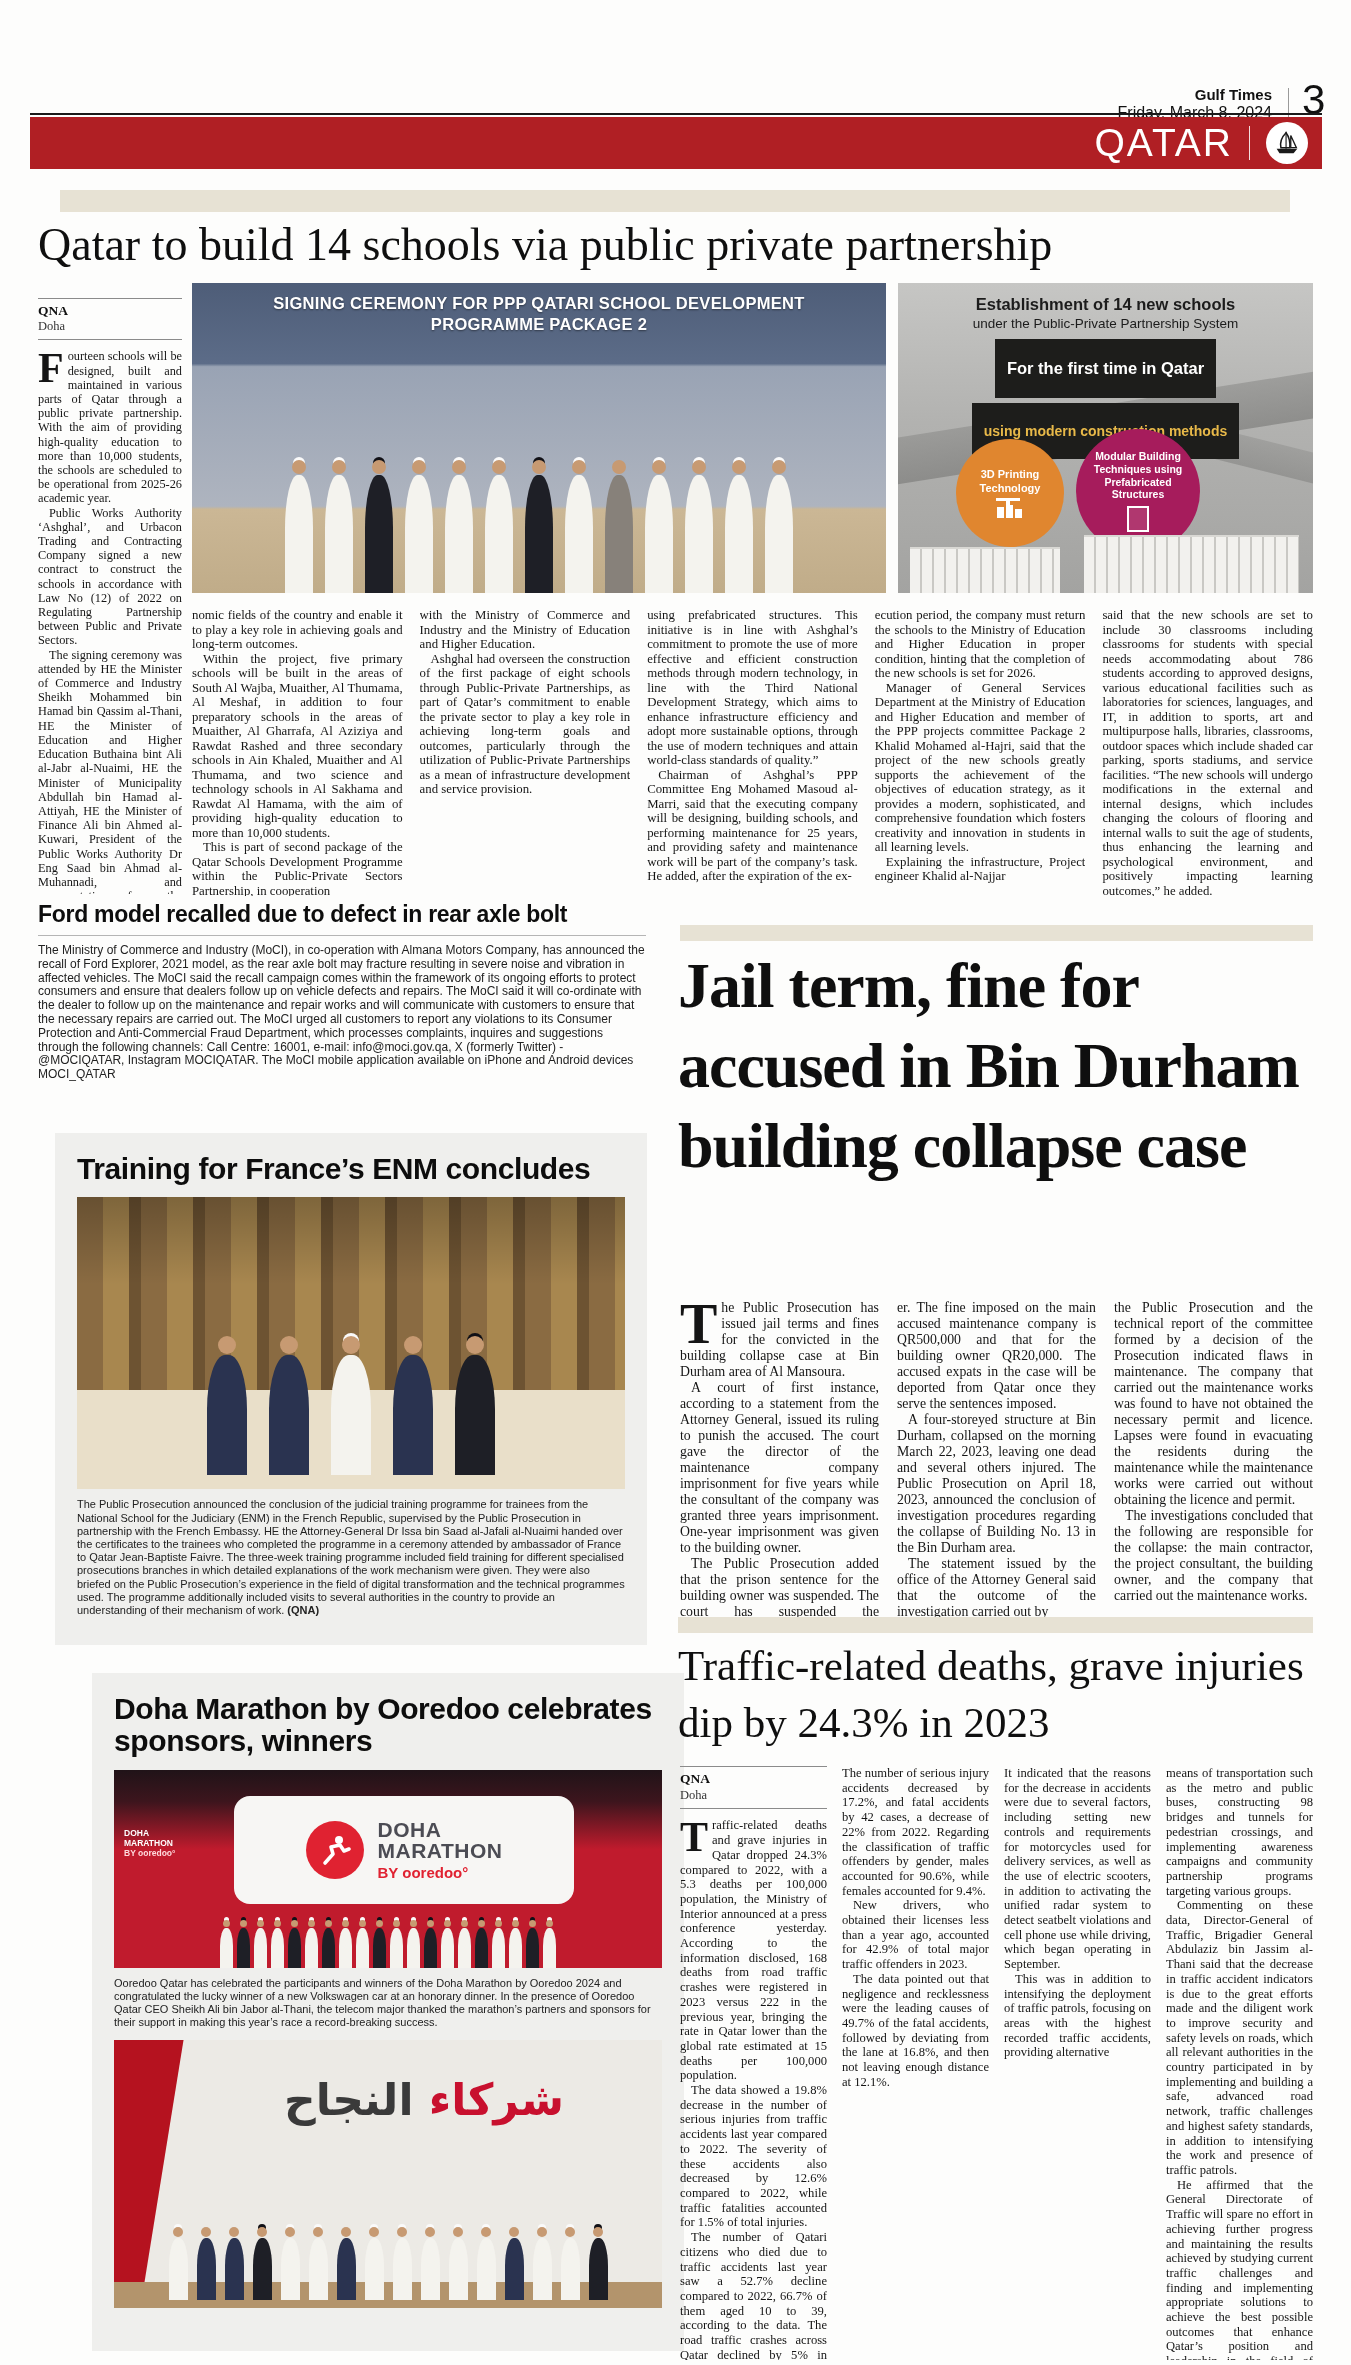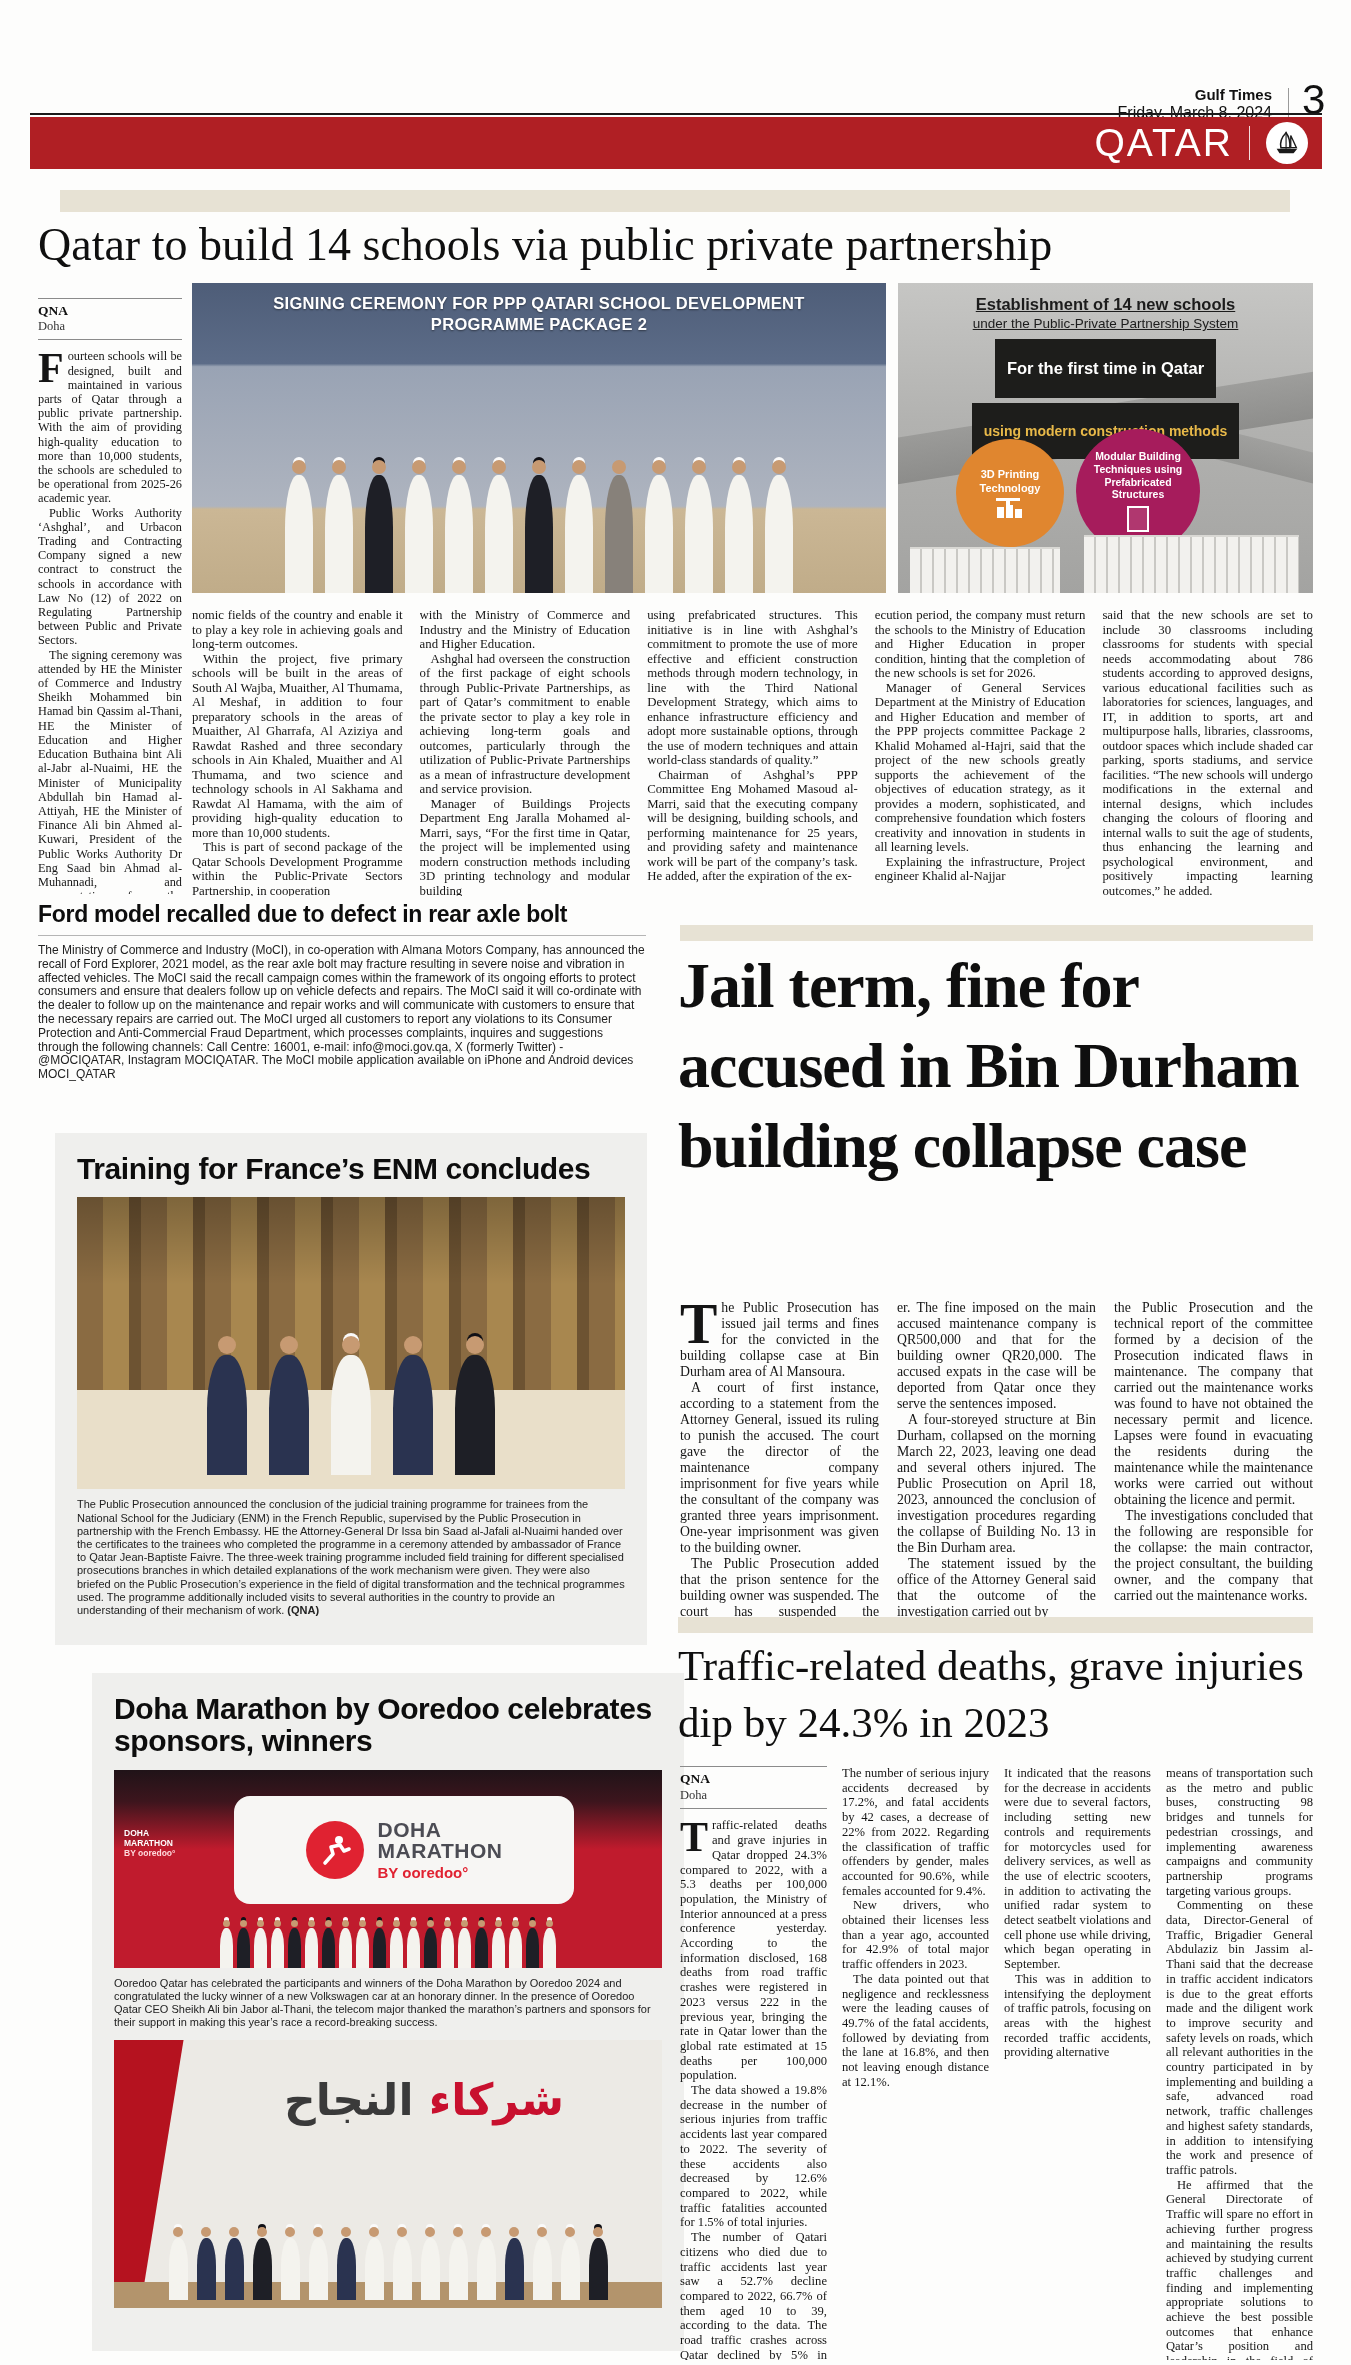--- a/index.html
+++ b/index.html
@@ -76,21 +76,21 @@
   .p-white .head { box-shadow:0 -4px 0 -1px #fafafa; }
   .p-dark  .head { box-shadow:0 -4px 0 -1px #101016; }
   .row-people { position:absolute; bottom:0; width:100%; display:flex; justify-content:center; align-items:flex-end; gap:12px; }
   .signing-photo .person .head { width:14px; height:14px; }
   .signing-photo .person .torso { width:28px; height:118px; }
 
   .infographic { position:absolute; top:283px; left:898px; width:415px; height:310px; background:linear-gradient(180deg,#c6c6c4 0%,#b2b2b0 45%,#a3a3a1 100%); overflow:hidden; }
   .beam { position:absolute; background:linear-gradient(180deg,#8f8f8d,#7b7b79); }
   .beam1 { width:520px; height:46px; left:-40px; top:120px; transform:rotate(-9deg); opacity:.65; }
   .beam2 { width:220px; height:30px; right:-30px; top:150px; transform:rotate(14deg); opacity:.5; }
-  .info-title { position:relative; text-align:center; margin-top:12px; color:#1c1c1c;text-decoration:underline; }
+  .info-title { position:relative; text-align:center; margin-top:12px; color:#1c1c1c; }
   .info-title .t1 { font-weight:800; font-size:16.5px; }
   .info-title .t2 { font-size:13.5px; margin-top:2px; }
   .info-banners { position:relative; text-align:center; margin-top:8px; }
   .banner { display:inline-block; background:#1d1d1b; padding:20px 12px; }
   .banner.b1 { color:#fff; font-weight:800; font-size:16.5px; }
   .banner.b2 { color:#e8b949; font-weight:800; font-size:14px; margin-top:5px; }
   .bubble { position:absolute; border-radius:50%; color:#fff; text-align:center; display:flex; flex-direction:column; align-items:center; justify-content:center; padding:10px; font-weight:bold; }
   .bubble.orange { width:108px; height:108px; left:58px; top:156px; background:#e0862f; font-size:11px; line-height:1.25; }
   .bubble.magenta { width:124px; height:124px; left:178px; top:146px; background:#a61c5c; font-size:10.5px; line-height:1.2; }
   .prefab-icon { width:22px; height:26px; border:2.5px solid #fff; margin-top:5px; background:rgba(255,255,255,.12); }
@@ -261,21 +261,20 @@
 
   <div class="schools-cols news">
     <div class="col">
       <p>nomic fields of the country and enable it to play a key role in achieving goals and long-term outcomes.</p>
       <p>Within the project, five primary schools will be built in the areas of South Al Wajba, Muaither, Al Thumama, Al Meshaf, in addition to four preparatory schools in the areas of Muaither, Al Gharrafa, Al Aziziya and Rawdat Rashed and three secondary schools in Ain Khaled, Muaither and Al Thumama, and two science and technology schools in Al Sakhama and Rawdat Al Hamama, with the aim of providing high-quality education to more than 10,000 students.</p>
       <p>This is part of second package of the Qatar Schools Development Programme within the Public-Private Sectors Partnership, in cooperation</p>
     </div>
     <div class="col">
       <p>with the Ministry of Commerce and Industry and the Ministry of Education and Higher Education.</p>
       <p>Ashghal had overseen the construction of the first package of eight schools through Public-Private Partnerships, as part of Qatar’s commitment to enable the private sector to play a key role in achieving long-term goals and outcomes, particularly through the utilization of Public-Private Partnerships as a mean of infrastructure development and service provision.</p>
-      <p>Manager of Buildings Projects Department Eng Jaralla Mohamed al-Marri, says, “For the first time in Qatar, the project will be implemented using modern construction methods including 3D printing technology and modular building</p>
     </div>
     <div class="col">
       <p>using prefabricated structures. This initiative is in line with Ashghal’s commitment to promote the use of more effective and efficient construction methods through modern technology, in line with the Third National Development Strategy, which aims to enhance infrastructure efficiency and adopt more sustainable options, through the use of modern techniques and attain world-class standards of quality.”</p>
       <p>Chairman of Ashghal’s PPP Committee Eng Mohamed Masoud al-Marri, said that the executing company will be designing, building schools, and performing maintenance for 25 years, and providing safety and maintenance work will be part of the company’s task. He added, after the expiration of the ex-</p>
     </div>
     <div class="col">
       <p>ecution period, the company must return the schools to the Ministry of Education and Higher Education in proper condition, hinting that the completion of the new schools is set for 2026.</p>
       <p>Manager of General Services Department at the Ministry of Education and Higher Education and member of the PPP projects committee Package 2 Khalid Mohamed al-Hajri, said that the project of the new schools greatly supports the achievement of the objectives of education strategy, as it provides a modern, sophisticated, and comprehensive foundation which fosters creativity and innovation in students in all learning levels.</p>
       <p>Explaining the infrastructure, Project engineer Khalid al-Najjar</p>
     </div>

